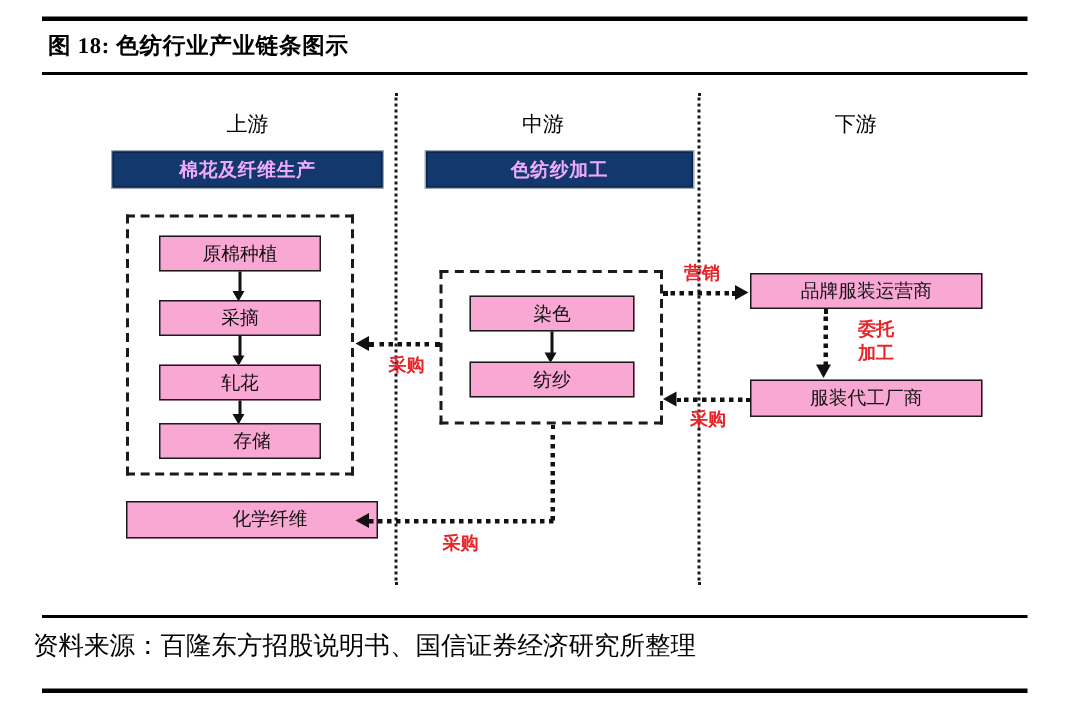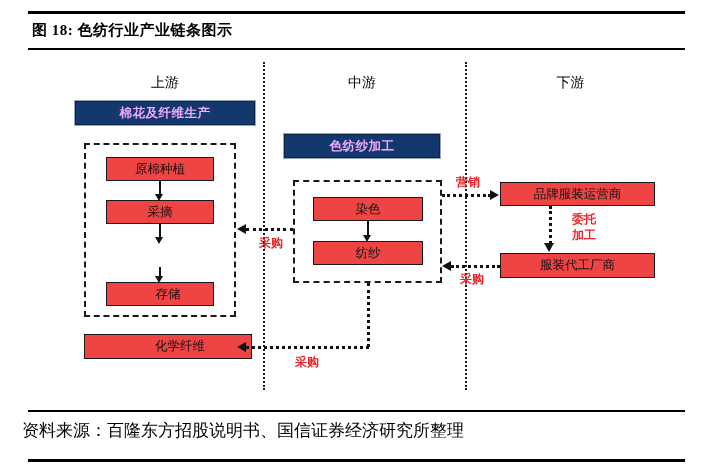--- a/index.html
+++ b/index.html
@@ -81,21 +81,21 @@
     display: flex;
     align-items: center;
     justify-content: center;
     letter-spacing: 0.5px;
     box-sizing: border-box;
   }
 
   
   .pbox {
     position: absolute;
-    background: #ef4444;
+    background: #f9a8d4;
     border: 1.5px solid #1a1a1a;
     box-sizing: border-box;
     display: flex;
     align-items: center;
     justify-content: center;
     font-size: 12.5px;
     color: #111111;
     white-space: nowrap;
   }
 
@@ -156,34 +156,35 @@
   <div class="title">图 18: 色纺行业产业链条图示</div>
   <div class="source">资料来源：百隆东方招股说明书、国信证券经济研究所整理</div>
 
   <div class="vsep" style="left:263px;"></div>
   <div class="vsep" style="left:465px;"></div>
 
   <div class="stage-label" style="left:75px; top:74px; width:180px;">上游</div>
   <div class="stage-bar" style="left:75px; top:101px; width:180px;">棉花及纤维生产</div>
 
   <div class="stage-label" style="left:284px; top:74px; width:156px;">中游</div>
-  <div class="stage-bar" style="left:284px; top:101px; width:156px;margin-top:33px;">色纺纱加工</div>
+  <div class="stage-bar" style="left:284px; top:101px; width:178px;">色纺纱加工</div>
 
   <div class="stage-label" style="left:481px; top:74px; width:179px;">下游</div>
 
   <div class="dashframe" style="left:84px; top:143px; width:152px; height:174px;"></div>
 
   <div class="pbox" style="left:106px; top:157px; width:108px; height:24px;">原棉种植</div>
   <div class="solid-v" style="left:159px; top:181px; height:15px;"></div>
   <div class="arrow arrow-down-sm" style="left:155px; top:194px;"></div>
 
   <div class="pbox" style="left:106px; top:200px; width:108px; height:24px;">采摘</div>
   <div class="solid-v" style="left:159px; top:224px; height:15px;"></div>
   <div class="arrow arrow-down-sm" style="left:155px; top:237px;"></div>
 
+  <div class="pbox" style="left:106px; top:243px; width:108px; height:24px;">轧花</div>
   <div class="solid-v" style="left:159px; top:267px; height:11px;"></div>
   <div class="arrow arrow-down-sm" style="left:155px; top:276px;"></div>
 
   <div class="pbox" style="left:106px; top:282px; width:108px; height:24px;padding-left:16px;">存储</div>
 
   <div class="pbox" style="left:84px; top:334px; width:168px; height:25px;padding-left:24px;">化学纤维</div>
 
   <div class="dashframe" style="left:293px; top:180px; width:149px; height:103px;"></div>
 
   <div class="pbox" style="left:313px; top:197px; width:110px; height:24px;">染色</div>

